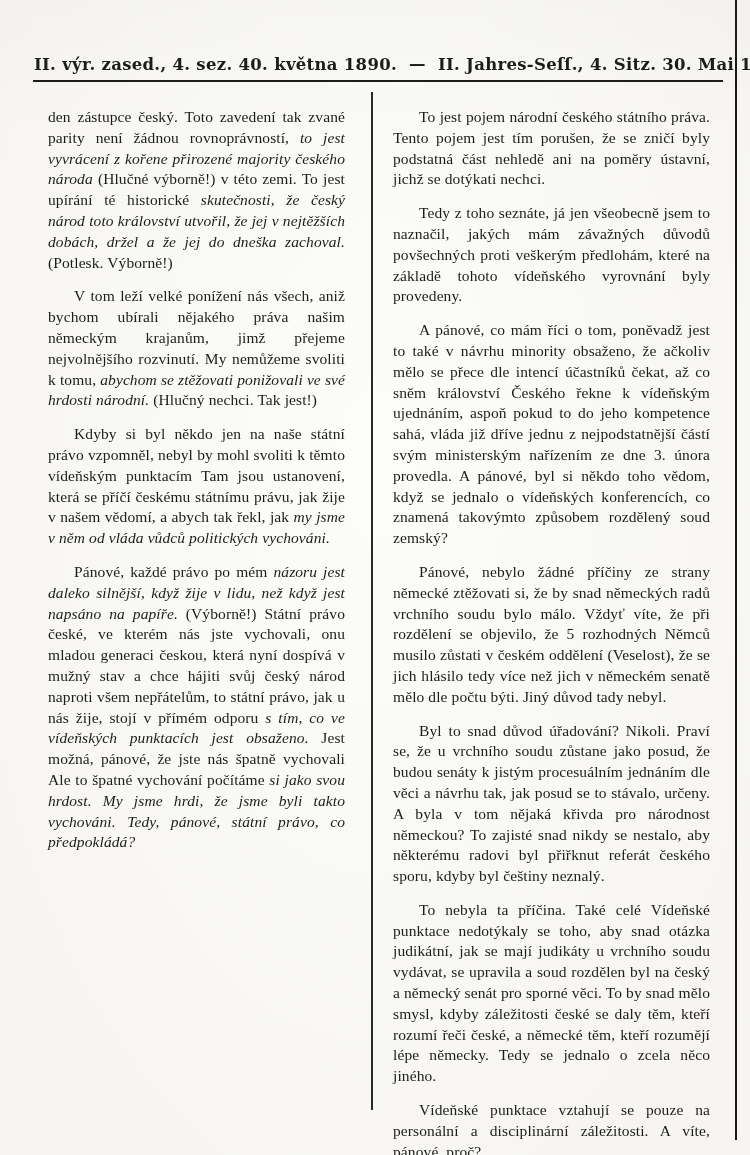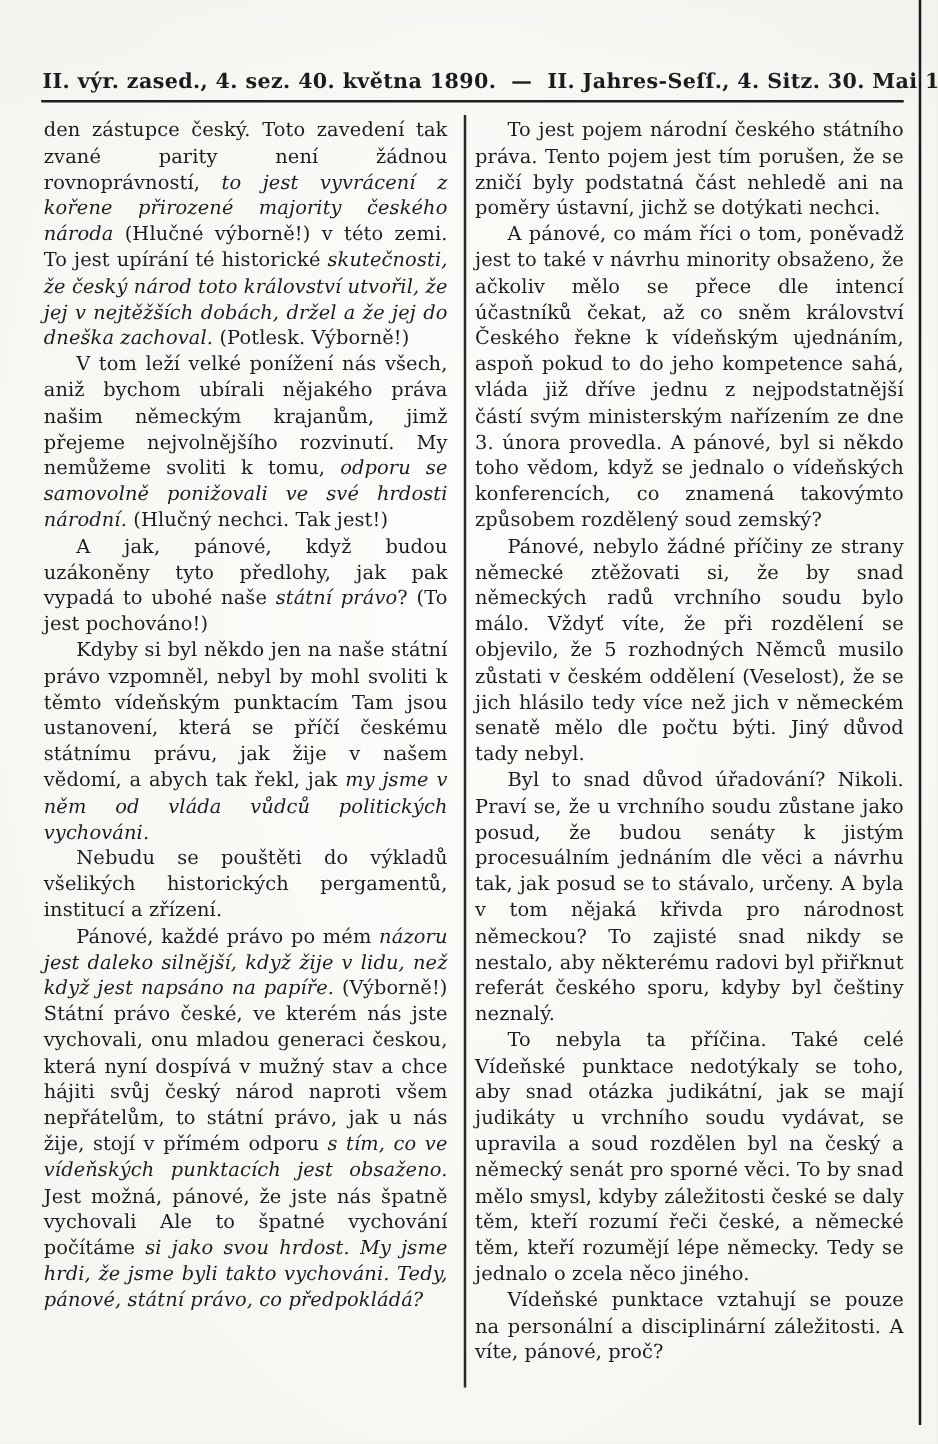--- a/index.html
+++ b/index.html
@@ -59,21 +59,21 @@
   }
   .col {
     box-sizing: border-box;
     text-align: justify;
     font-size: 15.5px;
     line-height: 20.8px;
     letter-spacing: 0.1px;
   }
   .col-left  { width: 333px; padding-right: 10px; }
   .col-right { width: 355px; padding-left: 12px; }
-  .col p { margin: 0; }
+  .col p { margin: 13px; font-family: Liberation Serif, serif; }
   .col p.indent { text-indent: 26px; }
   .col em { font-style: italic; }
   .column-divider {
     position: absolute;
     left: 371px;
     top: 92px;
     width: 1.5px;
     height: 1018px;
     background: #2a2a2a;
   }
@@ -98,29 +98,28 @@
       <span>II. Jahres-Seſſ., 4. Sitz. 30. Mai 1890.</span>
     </span>
 
   </div>
 
   <div class="header-rule"></div>
 
   <div class="columns">
     <div class="col col-left">
         <p><span>den zástupce český. Toto zavedení tak zvané parity není žádnou rovnoprávností, </span><em>to jest vyvrácení z kořene přirozené majority českého národa </em><span>(Hlučné výborně!) v této zemi. To jest upírání té historické </span><em>skutečnosti, že český národ toto království utvořil, že jej v nejtěžších dobách, držel a že jej do dneška zachoval. </em><span>(Potlesk. Výborně!)</span></p>
-        <p class="indent"><span>V tom leží velké ponížení nás všech, aniž bychom ubírali nějakého práva našim německým krajanům, jimž přejeme nejvolnějšího rozvinutí. My nemůžeme svoliti k tomu, </span><em>odporu se samovolně ponižovali ve své hrdosti národní. </em><span>(Hlučný nechci. Tak jest!)</span></p>
-        <p class="indent"><span>A jak, pánové, když budou uzákoněny tyto předlohy, jak pak vypadá to ubohé naše </span><em>státní právo</em><span>? (To jest pochováno!)</span></p>
+        <p class="indent"><span>V tom leží velké ponížení nás všech, aniž bychom ubírali nějakého práva našim německým krajanům, jimž přejeme nejvolnějšího rozvinutí. My nemůžeme svoliti k tomu, </span><em>abychom se ztěžovati ponižovali ve své hrdosti národní. </em><span>(Hlučný nechci. Tak jest!)</span></p>
         <p class="indent"><span>Kdyby si byl někdo jen na naše státní právo vzpomněl, nebyl by mohl svoliti k těmto vídeňským punktacím Tam jsou ustanovení, která se příčí českému státnímu právu, jak žije v našem vědomí, a abych tak řekl, jak </span><em>my jsme v něm od vláda vůdců politických vychováni.</em></p>
-        <p class="indent"><span>Nebudu se pouštěti do výkladů všelikých historických pergamentů, institucí a zřízení.</span></p>
         <p class="indent"><span>Pánové, každé právo po mém </span><em>názoru jest daleko silnější, když žije v lidu, než když jest napsáno na papíře.</em><span> (Výborně!) Státní právo české, ve kterém nás jste vychovali, onu mladou generaci českou, která nyní dospívá v mužný stav a chce hájiti svůj český národ naproti všem nepřátelům, to státní právo, jak u nás žije, stojí v přímém odporu </span><em>s tím, co ve vídeňských punktacích jest obsaženo.</em><span> Jest možná, pánové, že jste nás špatně vychovali Ale to špatné vychování počítáme </span><em>si jako svou hrdost. My jsme hrdi, že jsme byli takto vychováni. Tedy, pánové, státní právo, co předpokládá?</em></p>
         <p class="indent"></p>
       </div>
     <div class="col col-right">
         <p class="indent"><span>To jest pojem národní českého státního práva. Tento pojem jest tím porušen, že se zničí byly podstatná část nehledě ani na poměry ústavní, jichž se dotýkati nechci.</span></p>
+        <p class="indent"><span>Tedy z toho seznáte, já jen všeobecně jsem to naznačil, jakých mám závažných důvodů povšechných proti veškerým předlohám, které na základě tohoto vídeňského vyrovnání byly provedeny.</span></p>
         <p class="indent"><span>A pánové, co mám říci o tom, poněvadž jest to také v návrhu minority obsaženo, že ačkoliv mělo se přece dle intencí účastníků čekat, až co sněm království Českého řekne k vídeňským ujednáním, aspoň pokud to do jeho kompetence sahá, vláda již dříve jednu z nejpodstatnější částí svým ministerským nařízením ze dne 3. února provedla. A pánové, byl si někdo toho vědom, když se jednalo o vídeňských konferencích, co znamená takovýmto způsobem rozdělený soud zemský?</span></p>
         <p class="indent"><span>Pánové, nebylo žádné příčiny ze strany německé ztěžovati si, že by snad německých radů vrchního soudu bylo málo. Vždyť víte, že při rozdělení se objevilo, že 5 rozhodných Němců musilo zůstati v českém oddělení (Veselost), že se jich hlásilo tedy více než jich v německém senatě mělo dle počtu býti. Jiný důvod tady nebyl.</span></p>
         <p class="indent"><span>Byl to snad důvod úřadování? Nikoli. Praví se, že u vrchního soudu zůstane jako posud, že budou senáty k jistým procesuálním jednáním dle věci a návrhu tak, jak posud se to stávalo, určeny. A byla v tom nějaká křivda pro národnost německou? To zajisté snad nikdy se nestalo, aby některému radovi byl přiřknut referát českého sporu, kdyby byl češtiny neznalý.</span></p>
         <p class="indent"><span>To nebyla ta příčina. Také celé Vídeňské punktace nedotýkaly se toho, aby snad otázka judikátní, jak se mají judikáty u vrchního soudu vydávat, se upravila a soud rozdělen byl na český a německý senát pro sporné věci. To by snad mělo smysl, kdyby záležitosti české se daly těm, kteří rozumí řeči české, a německé těm, kteří rozumějí lépe německy. Tedy se jednalo o zcela něco jiného.</span></p>
         <p class="indent"><span>Vídeňské punktace vztahují se pouze na personální a disciplinární záležitosti. A víte, pánové, proč?</span></p>
       </div>
   </div>
 
   <div class="column-divider"></div>
   <div class="page-edge-line"></div>

